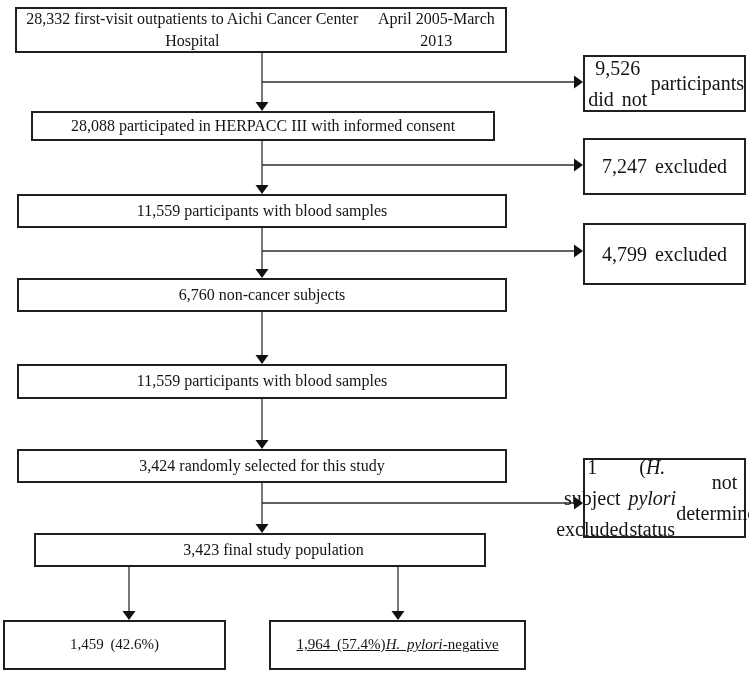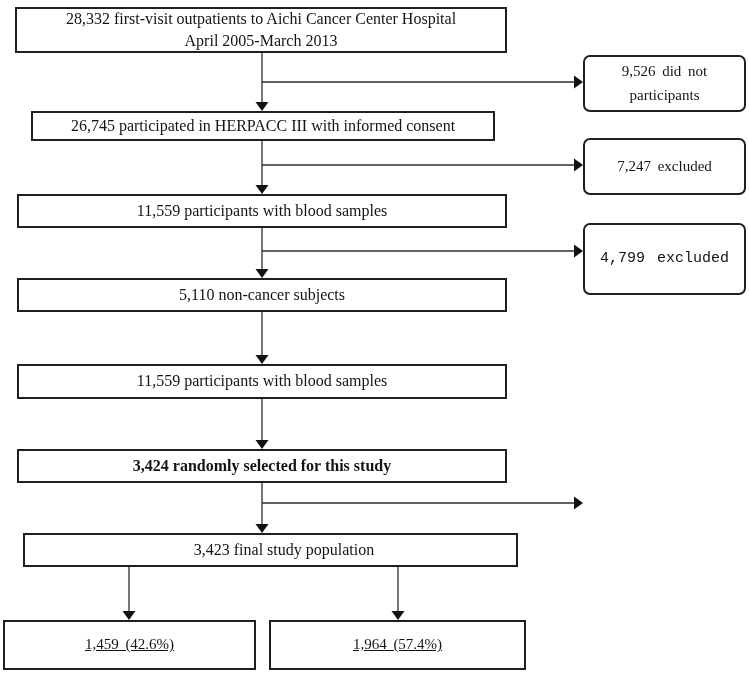--- a/index.html
+++ b/index.html
@@ -10,27 +10,27 @@
     font-family:"Liberation Serif","DejaVu Serif",serif;
     color:#141414;
     overflow:hidden;
   }
   .box {
     position:absolute;
     box-sizing:border-box;
     border:2px solid var(--border,#1f1f1f);
     background:#ffffff;
     display:flex;
-    flex-direction:column;
+    flex-direction:row;
     align-items:center;
     justify-content:center;
     text-align:center;
   }
   .main  { font-size:16px; line-height:1.38; }
-  .side  { font-size:15px; line-height:1.55; word-spacing:3px;border-radius:7px; }
+  .side  { font-size:20px; line-height:1.55; word-spacing:3px; }
   .bottom{ font-size:15px; line-height:1.55; word-spacing:3px; }
   .it    { font-style:italic; }
   svg.connectors {
     position:absolute; left:0; top:0;
     pointer-events:none;
   }
   svg.connectors line    { stroke:var(--line,#2e2e2e); stroke-width:1.3; }
   svg.connectors polygon { fill:var(--arrow,#111111); }
 </style>
 </head>
@@ -95,58 +95,64 @@
       <polygon points="391.5,611 404.5,611 398,620"></polygon>
     </g>
   </svg>
 
   <div class="box main" style="left:15px; top:7px; width:492px; height:46px;">
     <span>28,332 first-visit outpatients to Aichi Cancer Center Hospital</span>
     <span>April 2005-March 2013</span>
   </div>
 
   <div class="box main" style="left:31px; top:111px; width:464px; height:30px;">
-    <span>26,745 participated in HERPACC III with informed consent</span>
+    <span>28,088 participated in HERPACC III with informed consent</span>
   </div>
 
   <div class="box main" style="left:17px; top:194px; width:490px; height:34px;">
     <span>11,559 participants with blood samples</span>
   </div>
 
   <div class="box main" style="left:17px; top:278px; width:490px; height:34px;">
-    <span>5,110 non-cancer subjects</span>
+    <span>6,760 non-cancer subjects</span>
   </div>
 
   <div class="box main" style="left:17px; top:364px; width:490px; height:35px;">
     <span>11,559 participants with blood samples</span>
   </div>
 
-  <div class="box main" style="left:17px; top:449px; width:490px; height:34px;font-weight:bold;">
+  <div class="box main" style="left:17px; top:449px; width:490px; height:34px;">
     <span>3,424 randomly selected for this study</span>
   </div>
 
-  <div class="box main" style="left:23px; top:533px; width:495px; height:34px;padding-left:27px;">
+  <div class="box main" style="left:34px; top:533px; width:452px; height:34px;padding-left:27px;">
     <span>3,423 final study population</span>
   </div>
 
-  <div class="box bottom" style="left:3px; top:620px; width:253px; height:50px;text-decoration:underline;">
+  <div class="box bottom" style="left:3px; top:620px; width:223px; height:50px;">
     <span>1,459 (42.6%)</span>
   </div>
 
   <div class="box bottom" style="left:269px; top:620px; width:257px; height:50px;text-decoration:underline;">
     <span>1,964 (57.4%)</span>
+    <span><span class="it">H. pylori</span><span>-negative</span></span>
   </div>
 
   <div class="box side" style="left:583px; top:55px; width:163px; height:57px;">
     <span>9,526 did not</span>
     <span>participants</span>
   </div>
 
   <div class="box side" style="left:583px; top:138px; width:163px; height:57px;">
     <span>7,247 excluded</span>
   </div>
 
-  <div class="box side" style="left:583px; top:223px; width:163px; height:72px;font-family:Liberation Mono, monospace;">
+  <div class="box side" style="left:583px; top:223px; width:163px; height:62px;">
     <span>4,799 excluded</span>
   </div>
 
+  <div class="box side" style="left:583px; top:458px; width:163px; height:80px;">
+    <span>1 subject excluded</span>
+    <span><span>(</span><span class="it">H. pylori</span><span> status</span></span>
+    <span>not determined)</span>
+  </div>
 
 </div>
 
 </body></html>

